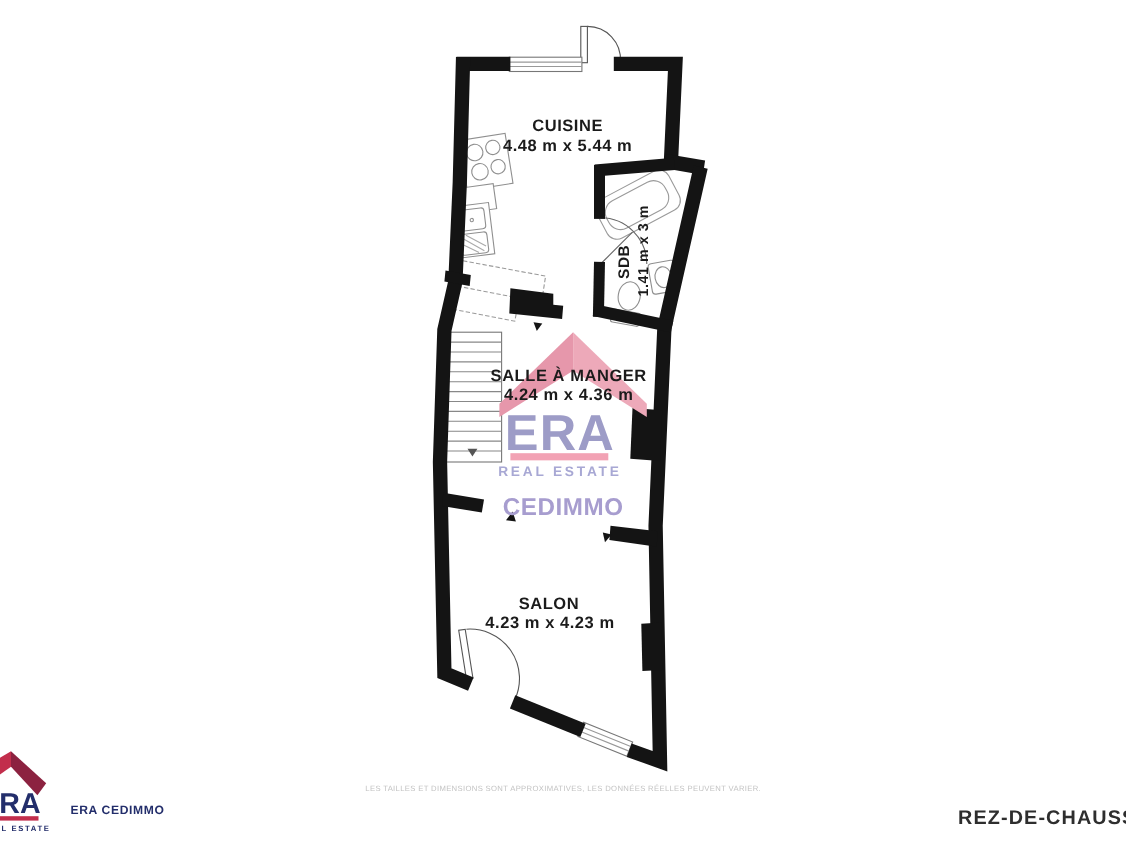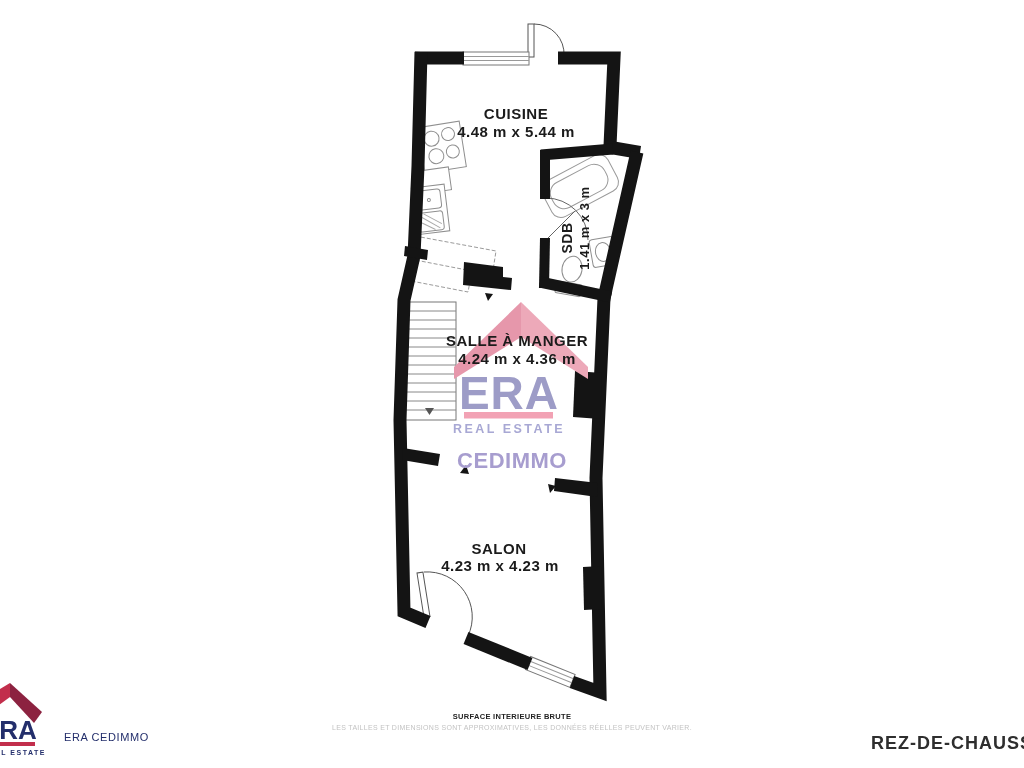--- a/index.html
+++ b/index.html
@@ -7,21 +7,21 @@
     width:1024px;height:768px;
     position:relative;
     overflow:hidden;
     background:#ffffff;
     font-family:"Liberation Sans","DejaVu Sans",sans-serif;
   }
   .plan-svg{position:absolute;left:0;top:0;}
   .corner-logo{position:absolute;left:-62px;top:681px;width:160px;height:82px;}
   .agency-name{
     position:absolute;left:64px;top:731px;
-    font-size:11px;font-weight:normal;letter-spacing:.6px;color:#232E6B;
+    font-size:11px;font-weight:bold;letter-spacing:.6px;color:#232E6B;
     white-space:nowrap;
   }
   .surface-block{
     position:absolute;left:312px;top:712px;width:400px;
     text-align:center;color:#222;
   }
   .surface-block .l1{font-size:7.5px;font-weight:bold;letter-spacing:.3px;line-height:9.5px;}
   .surface-block .l2{font-size:7.5px;font-weight:500;letter-spacing:.2px;line-height:9.5px;}
   .surface-block .l3{font-size:7.5px;font-weight:500;letter-spacing:.2px;line-height:9.5px;}
   .surface-block .l4{font-size:7.5px;font-weight:bold;letter-spacing:.3px;line-height:9.5px;}
@@ -178,17 +178,16 @@
     <polygon points="72,2 104,31 96,42 72,16" fill="#8C2240"></polygon>
     <text x="44" y="58" font-size="26" font-weight="bold" fill="#232E6B" font-family="Liberation Sans, DejaVu Sans, sans-serif">ERA</text>
     <rect x="44" y="61" width="53" height="4" fill="#C22E4C"></rect>
     <text x="44" y="74" font-size="7" font-weight="bold" letter-spacing="1.5" fill="#232E6B" font-family="Liberation Sans, DejaVu Sans, sans-serif">REAL ESTATE</text>
   </svg>
 </div>
 
 <div class="agency-name">ERA CEDIMMO</div>
 
 <div class="surface-block">
-  <div class="l1">SURFACE INTERIEURE BRUTE</div>
   <div class="l5">LES TAILLES ET DIMENSIONS SONT APPROXIMATIVES, LES DONNÉES RÉELLES PEUVENT VARIER.</div>
 </div>
 
 <div class="floor-label">REZ-DE-CHAUSSÉE</div>
 
 </body></html>

